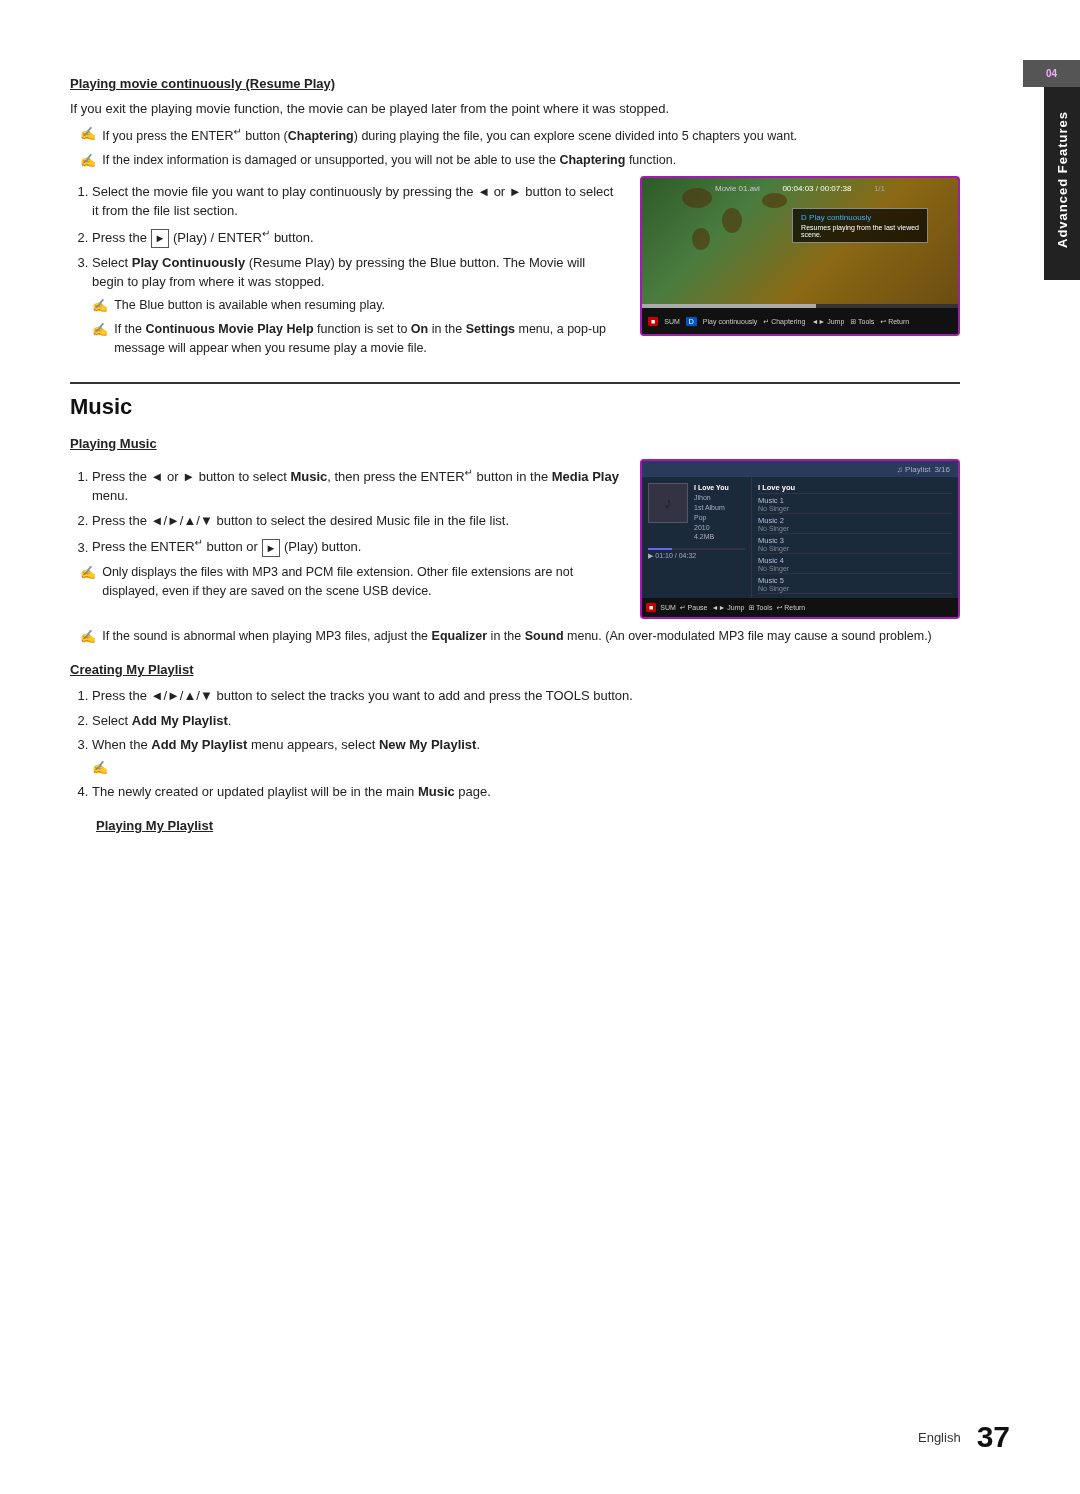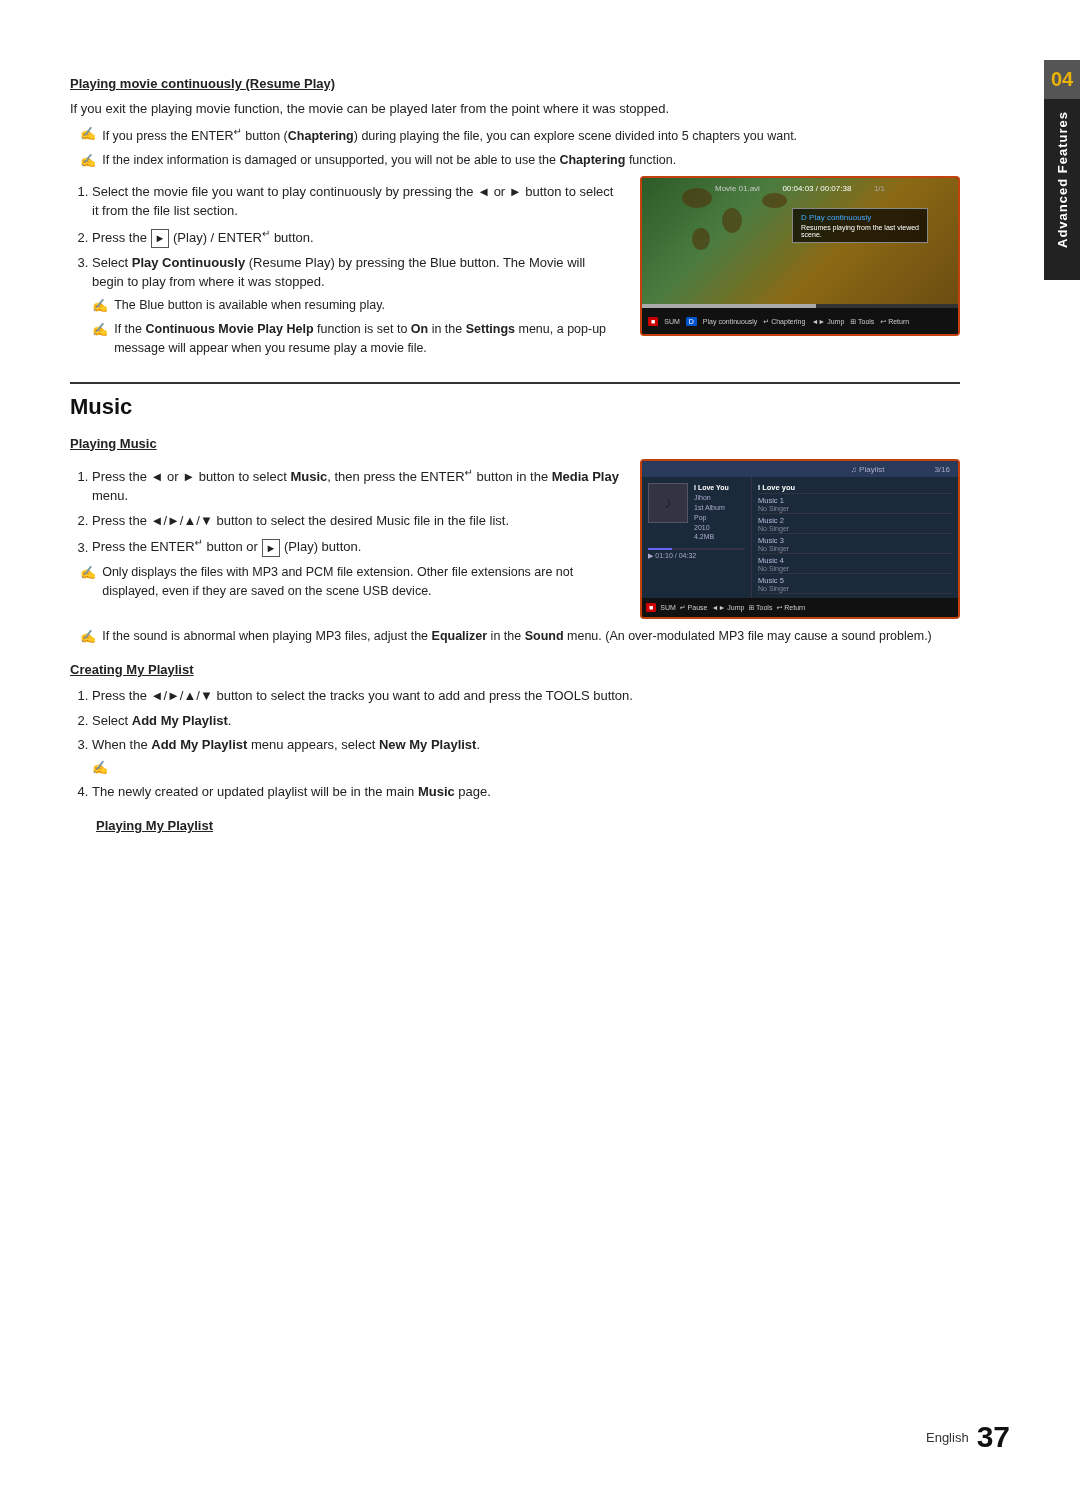--- a/index.html
+++ b/index.html
@@ -39,24 +39,24 @@
       height: 200px;
       display: flex;
       align-items: center;
       justify-content: center;
     }
 
     .side-tab-number {
       position: absolute;
       right: 0;
       top: 60px;
-      width: 36px;
+      width: 57px;
       background: #555;
-      color: #eab308;
-      font-size: 20px;
+      color: #f0abfc;
+      font-size: 10px;
       font-weight: bold;
       text-align: center;
       padding: 8px 0;
     }
 
     
     .section-divider {
       border: none;
       border-top: 2px solid #333;
       margin: 18px 0 10px 0;
@@ -129,21 +129,21 @@
       flex: 1;
     }
     .two-col .img-col {
       width: 320px;
       flex-shrink: 0;
     }
 
     
     .screen-box {
       background: #0f172a;
-      border: 2px solid #c2410c;
+      border: 2px solid #a21caf;
       border-radius: 4px;
       width: 320px;
       height: 160px;
       position: relative;
       overflow: hidden;
     }
     .screen-box.movie-screen {
       height: 160px;
     }
     .screen-box.music-screen {
@@ -193,21 +193,20 @@
     
     .music-header {
       background: #2a3a5a;
       height: 22px;
       display: flex;
       align-items: center;
       justify-content: flex-end;
       padding: 0 8px;
       font-size: 8px;
       color: #aac;
-      gap: 46px;
     }
     .music-body {
       display: flex;
       flex: 1;
       background: #1a2a3a;
     }
     .music-left {
       width: 110px;
       padding: 6px;
       border-right: 1px solid #334;
@@ -271,21 +270,21 @@
     }
 
     .footer-english {
       position: absolute;
       bottom: 40px;
       right: 70px;
       font-size: 13px;
       color: #333;
       display: flex;
       align-items: center;
-      gap: 8px;
+      gap: 16px;
     }
     .footer-num {
       font-size: 30px;
       font-weight: bold;
       color: #111;
     }
 
     .main-content {
       padding-right: 50px;
     }

